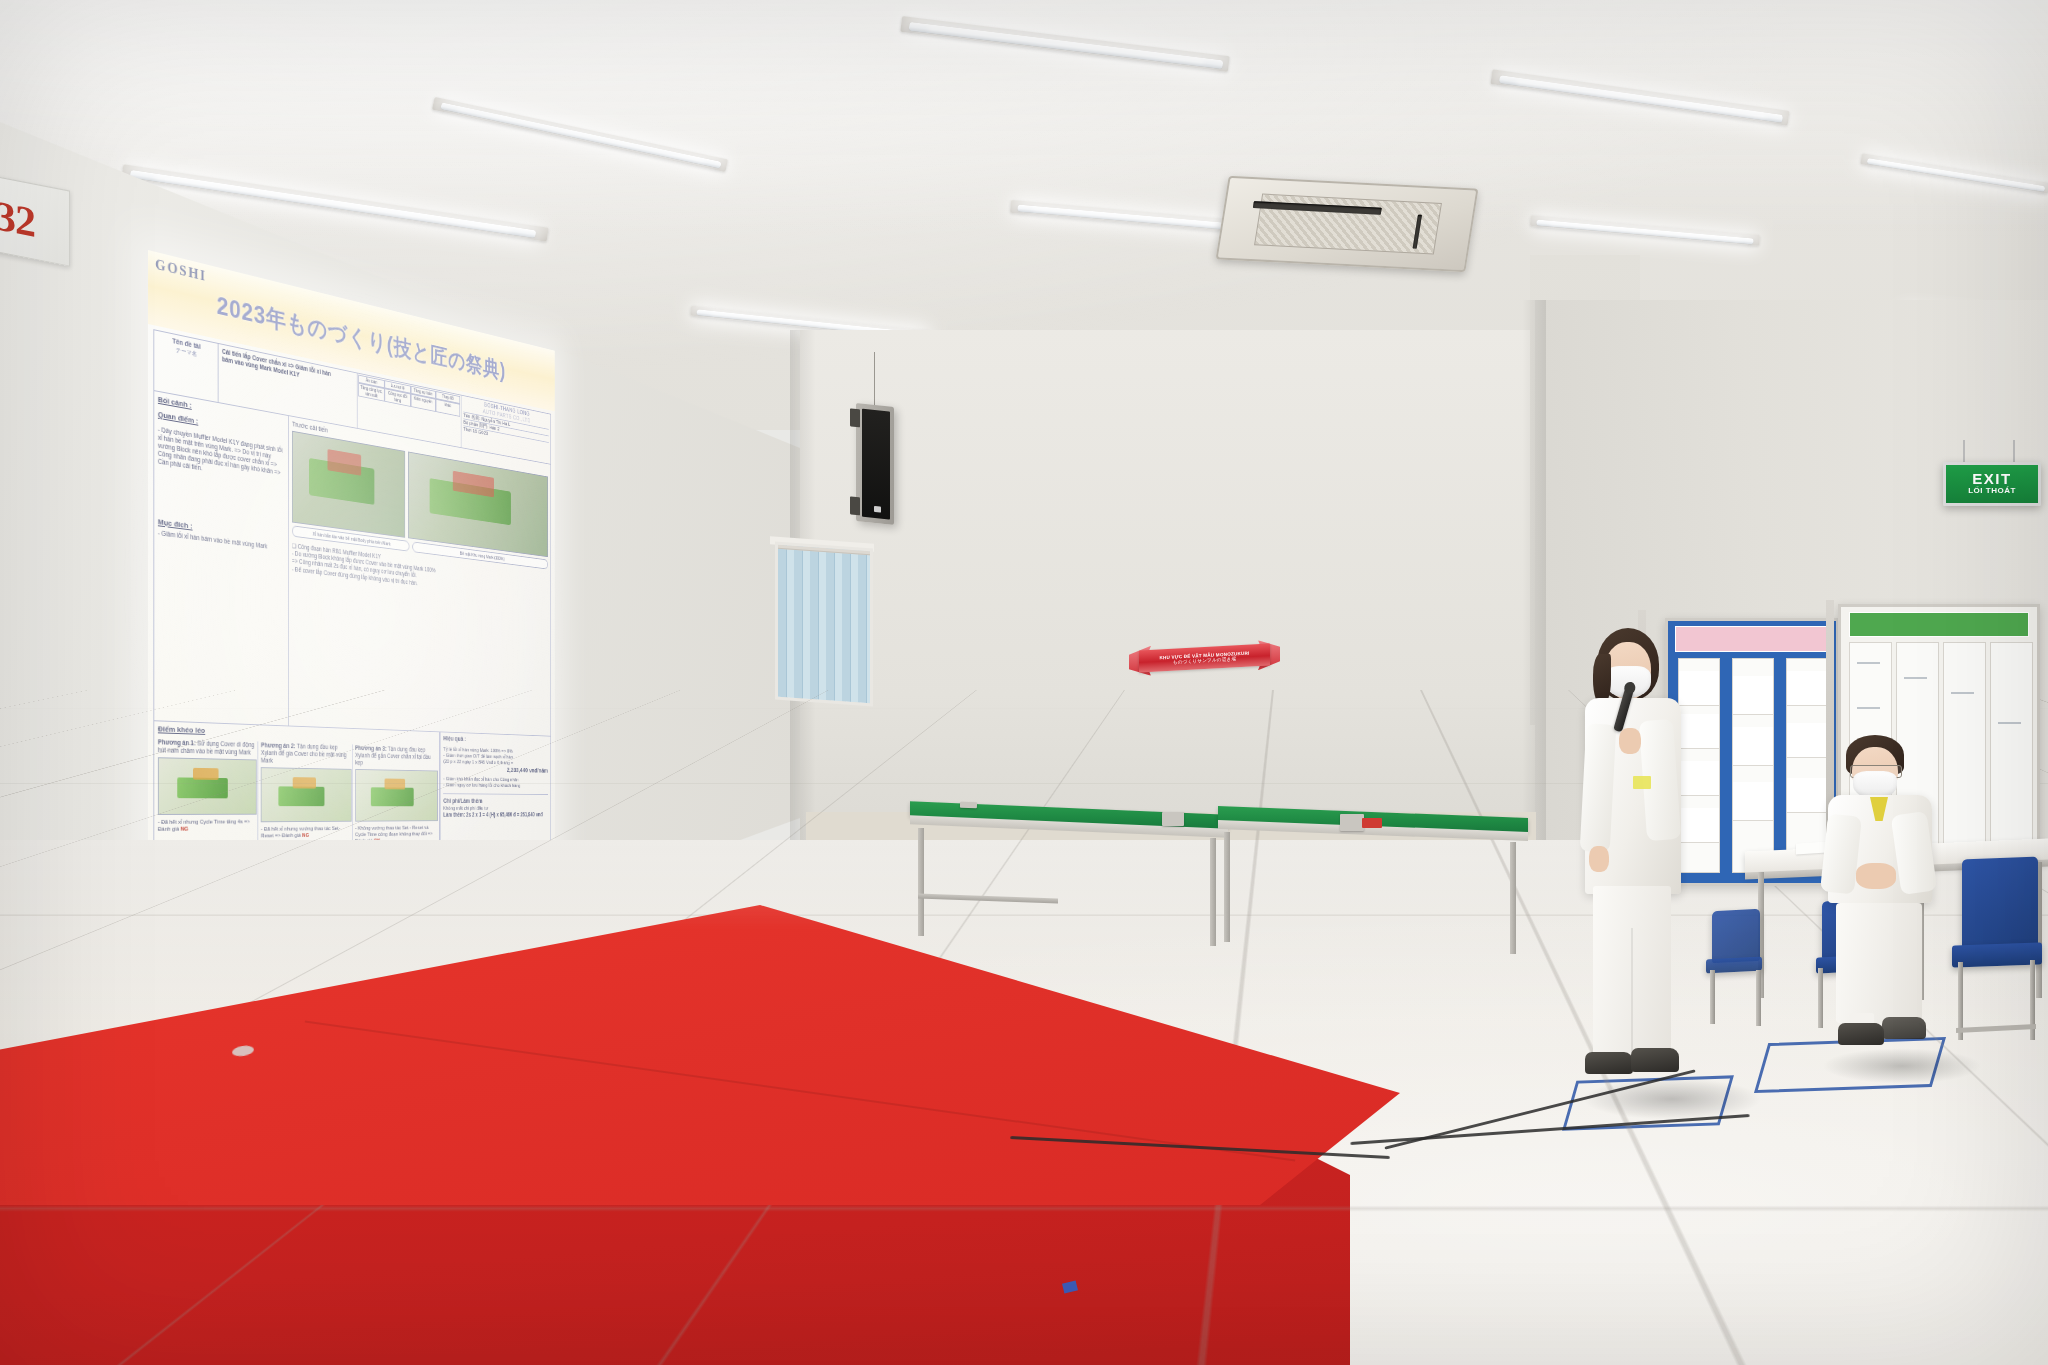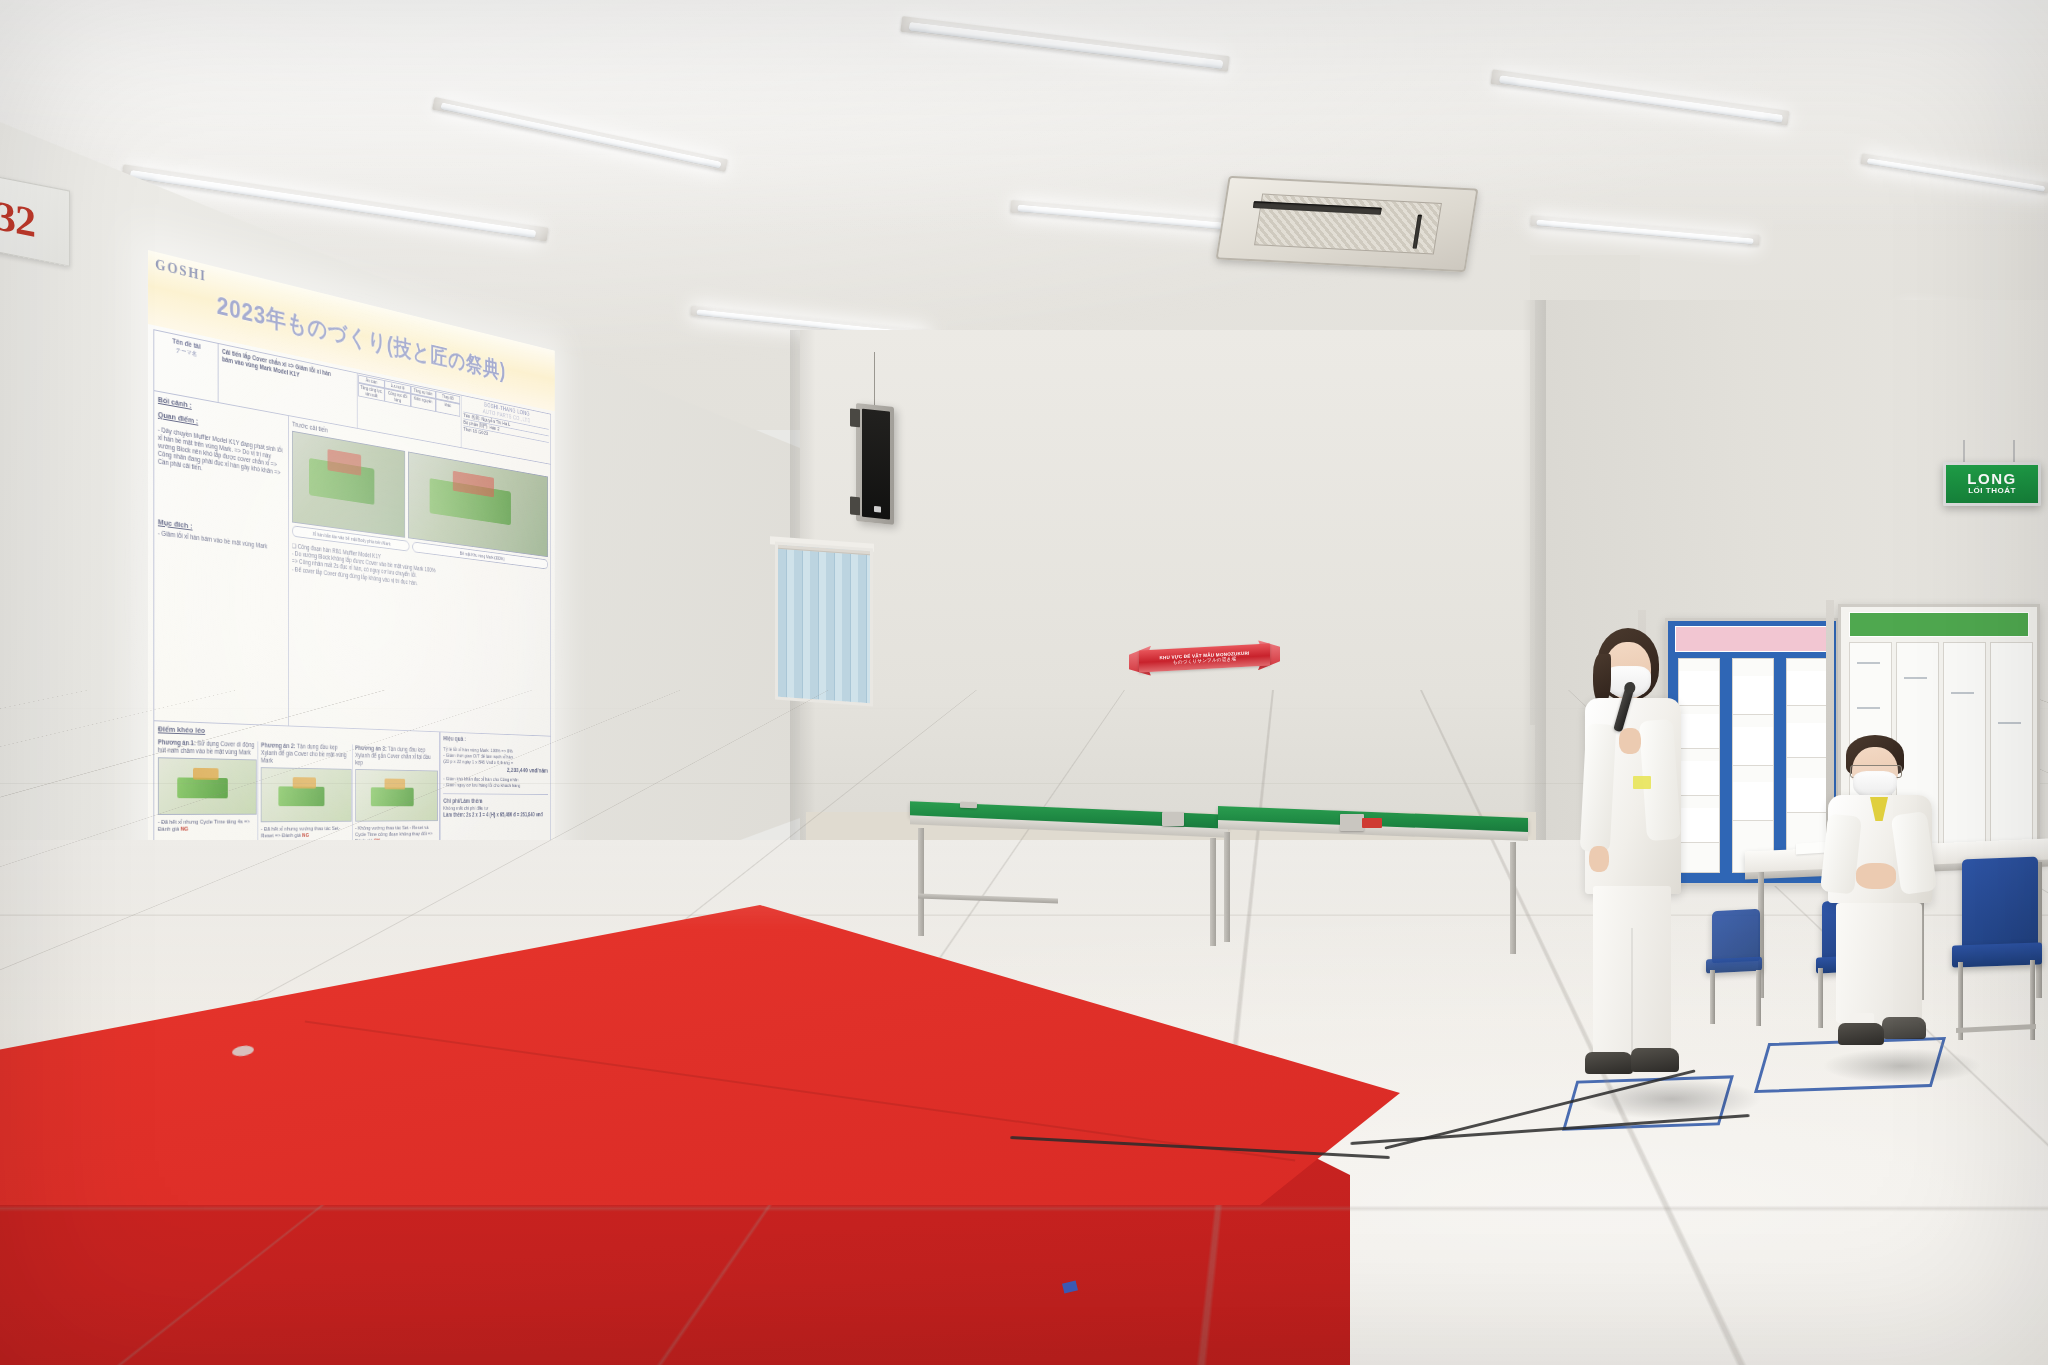--- a/index.html
+++ b/index.html
@@ -439,21 +439,21 @@
     <div class="banner-tail r"></div>
     <div class="banner-body">
       <div class="b1">KHU VỰC ĐỂ VẬT MẪU MONOZUKURI</div>
       <div class="b2">ものづくりサンプルの置き場</div>
     </div>
   </div>
 
   <div class="exit-rod" style="left:1963px;"></div>
   <div class="exit-rod" style="left:2013px;"></div>
   <div class="exit">
-    <div class="e1">LONG</div>
+    <div class="e1">EXIT</div>
     <div class="e2">LỐI THOÁT</div>
   </div>
 
   <div class="floor">
     <div class="floor-grid"></div>
     <div class="floor-sheen"></div>
   </div>
 
   <div class="dtable" style="left:910px;top:800px;width:318px;height:140px;">
     <div class="dtop" style="left:0;top:8px;width:318px;height:15px;transform:skewY(2.4deg);"></div>

